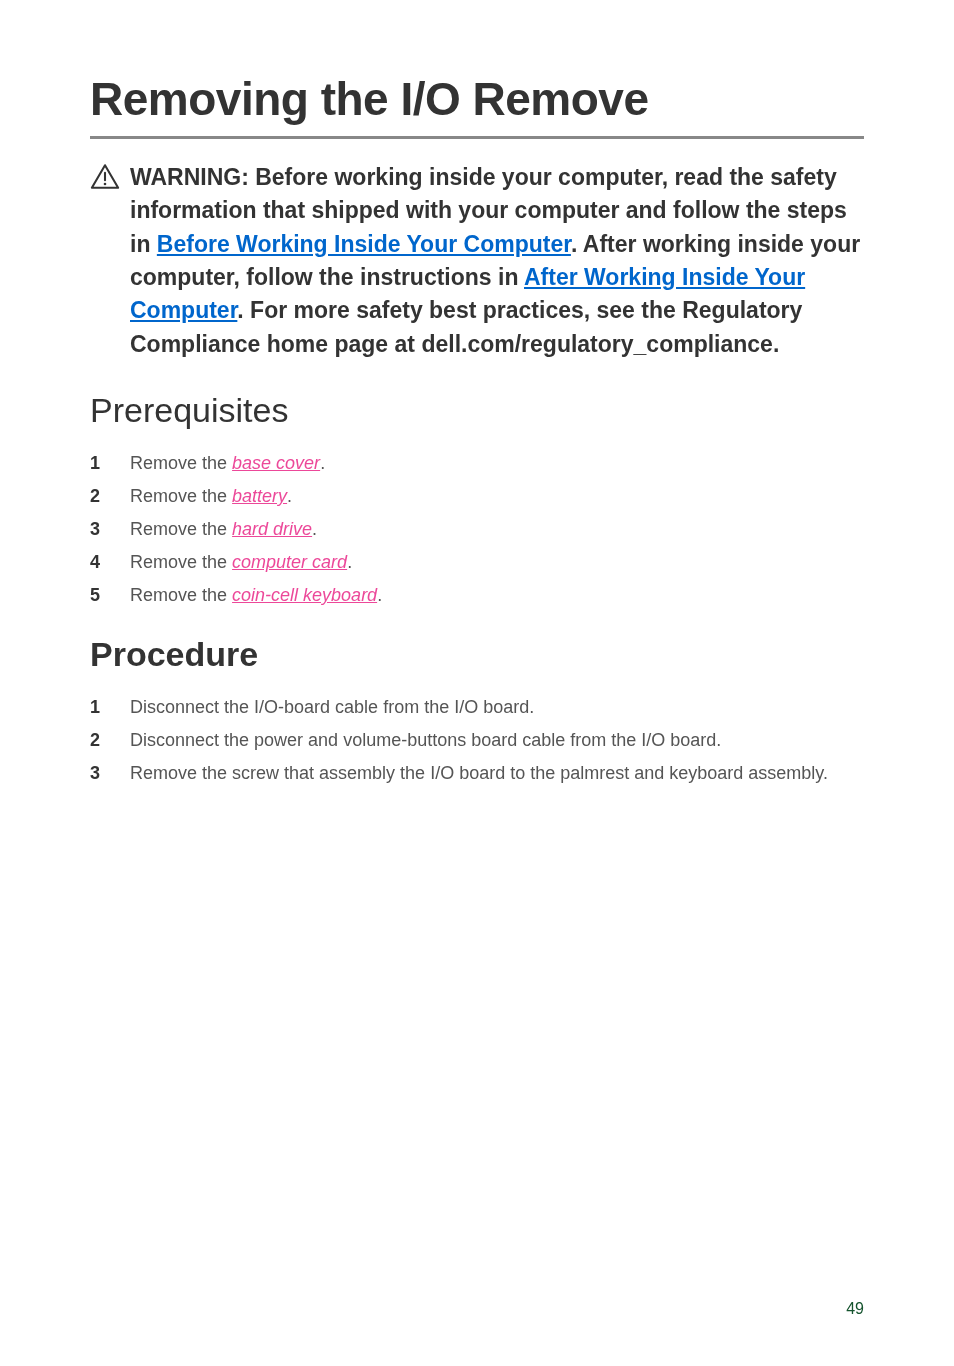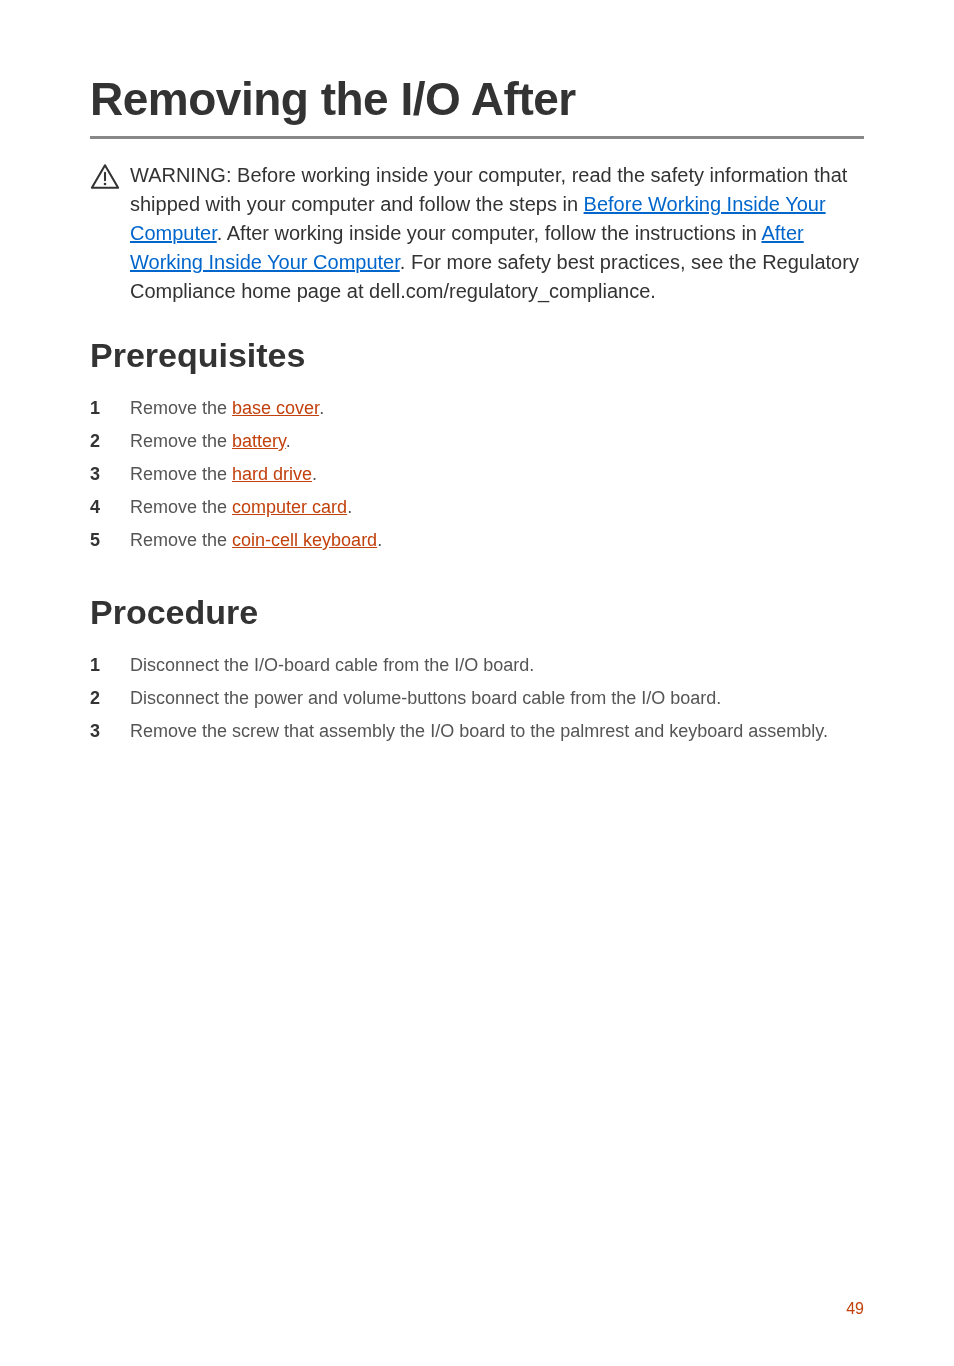--- a/index.html
+++ b/index.html
@@ -39,44 +39,44 @@
       width: 40px;
       padding-top: 2px;
     }
 
     .warning-icon {
       width: 30px;
       height: 27px;
     }
 
     .warning-text {
-      font-size: 20px;
-      font-weight: normal;
+      font-size: 23px;
+      font-weight: bold;
       line-height: 1.45;
       color: #333333;
     }
 
     .link {
       color: #0066cc;
       text-decoration: underline;
       cursor: pointer;
     }
 
     .section-heading {
       font-size: 34px;
-      font-weight: bold;
+      font-weight: normal;
       color: #333333;
       margin-bottom: 20px;
     }
 
     .procedure-heading {
       font-size: 34px;
       font-weight: bold;
       color: #333333;
-      margin-top: 39px;
+      margin-top: 26px;
       margin-bottom: 20px;
     }
 
     ol.step-list {
       list-style: none;
       counter-reset: step;
       padding-left: 0;
     }
 
     ol.step-list li {
@@ -93,37 +93,38 @@
       content: counter(step);
       position: absolute;
       left: 0;
       top: 0;
       font-weight: bold;
       color: #333333;
       width: 20px;
     }
 
     .link-in-step {
-      color: #c2410c;
+      color: #ec4899;
       text-decoration: underline;
       cursor: pointer;
+      font-style: italic;
     }
 
     .page-number {
       position: absolute;
       bottom: 48px;
       right: 90px;
       font-size: 16px;
-      color: #c2410c;
+      color: #14532d;
     }
   </style>
 </head>
 <body>
 
-<h1 class="page-title">Removing the I/O After</h1>
+<h1 class="page-title">Removing the I/O Remove</h1>
 
 <div class="warning-block">
   <div class="warning-icon-wrap">
     <svg class="warning-icon" viewBox="0 0 32 28">
       <path d="M16 2 L30 26 L2 26 Z" fill="none" stroke="#333333" stroke-width="2.2" stroke-linejoin="round"></path>
       <line x1="16" y1="10" x2="16" y2="18" stroke="#333333" stroke-width="2.2" stroke-linecap="round"></line>
       <circle cx="16" cy="22" r="1.4" fill="#333333"></circle>
     </svg>
   </div>
   <div class="warning-text">

